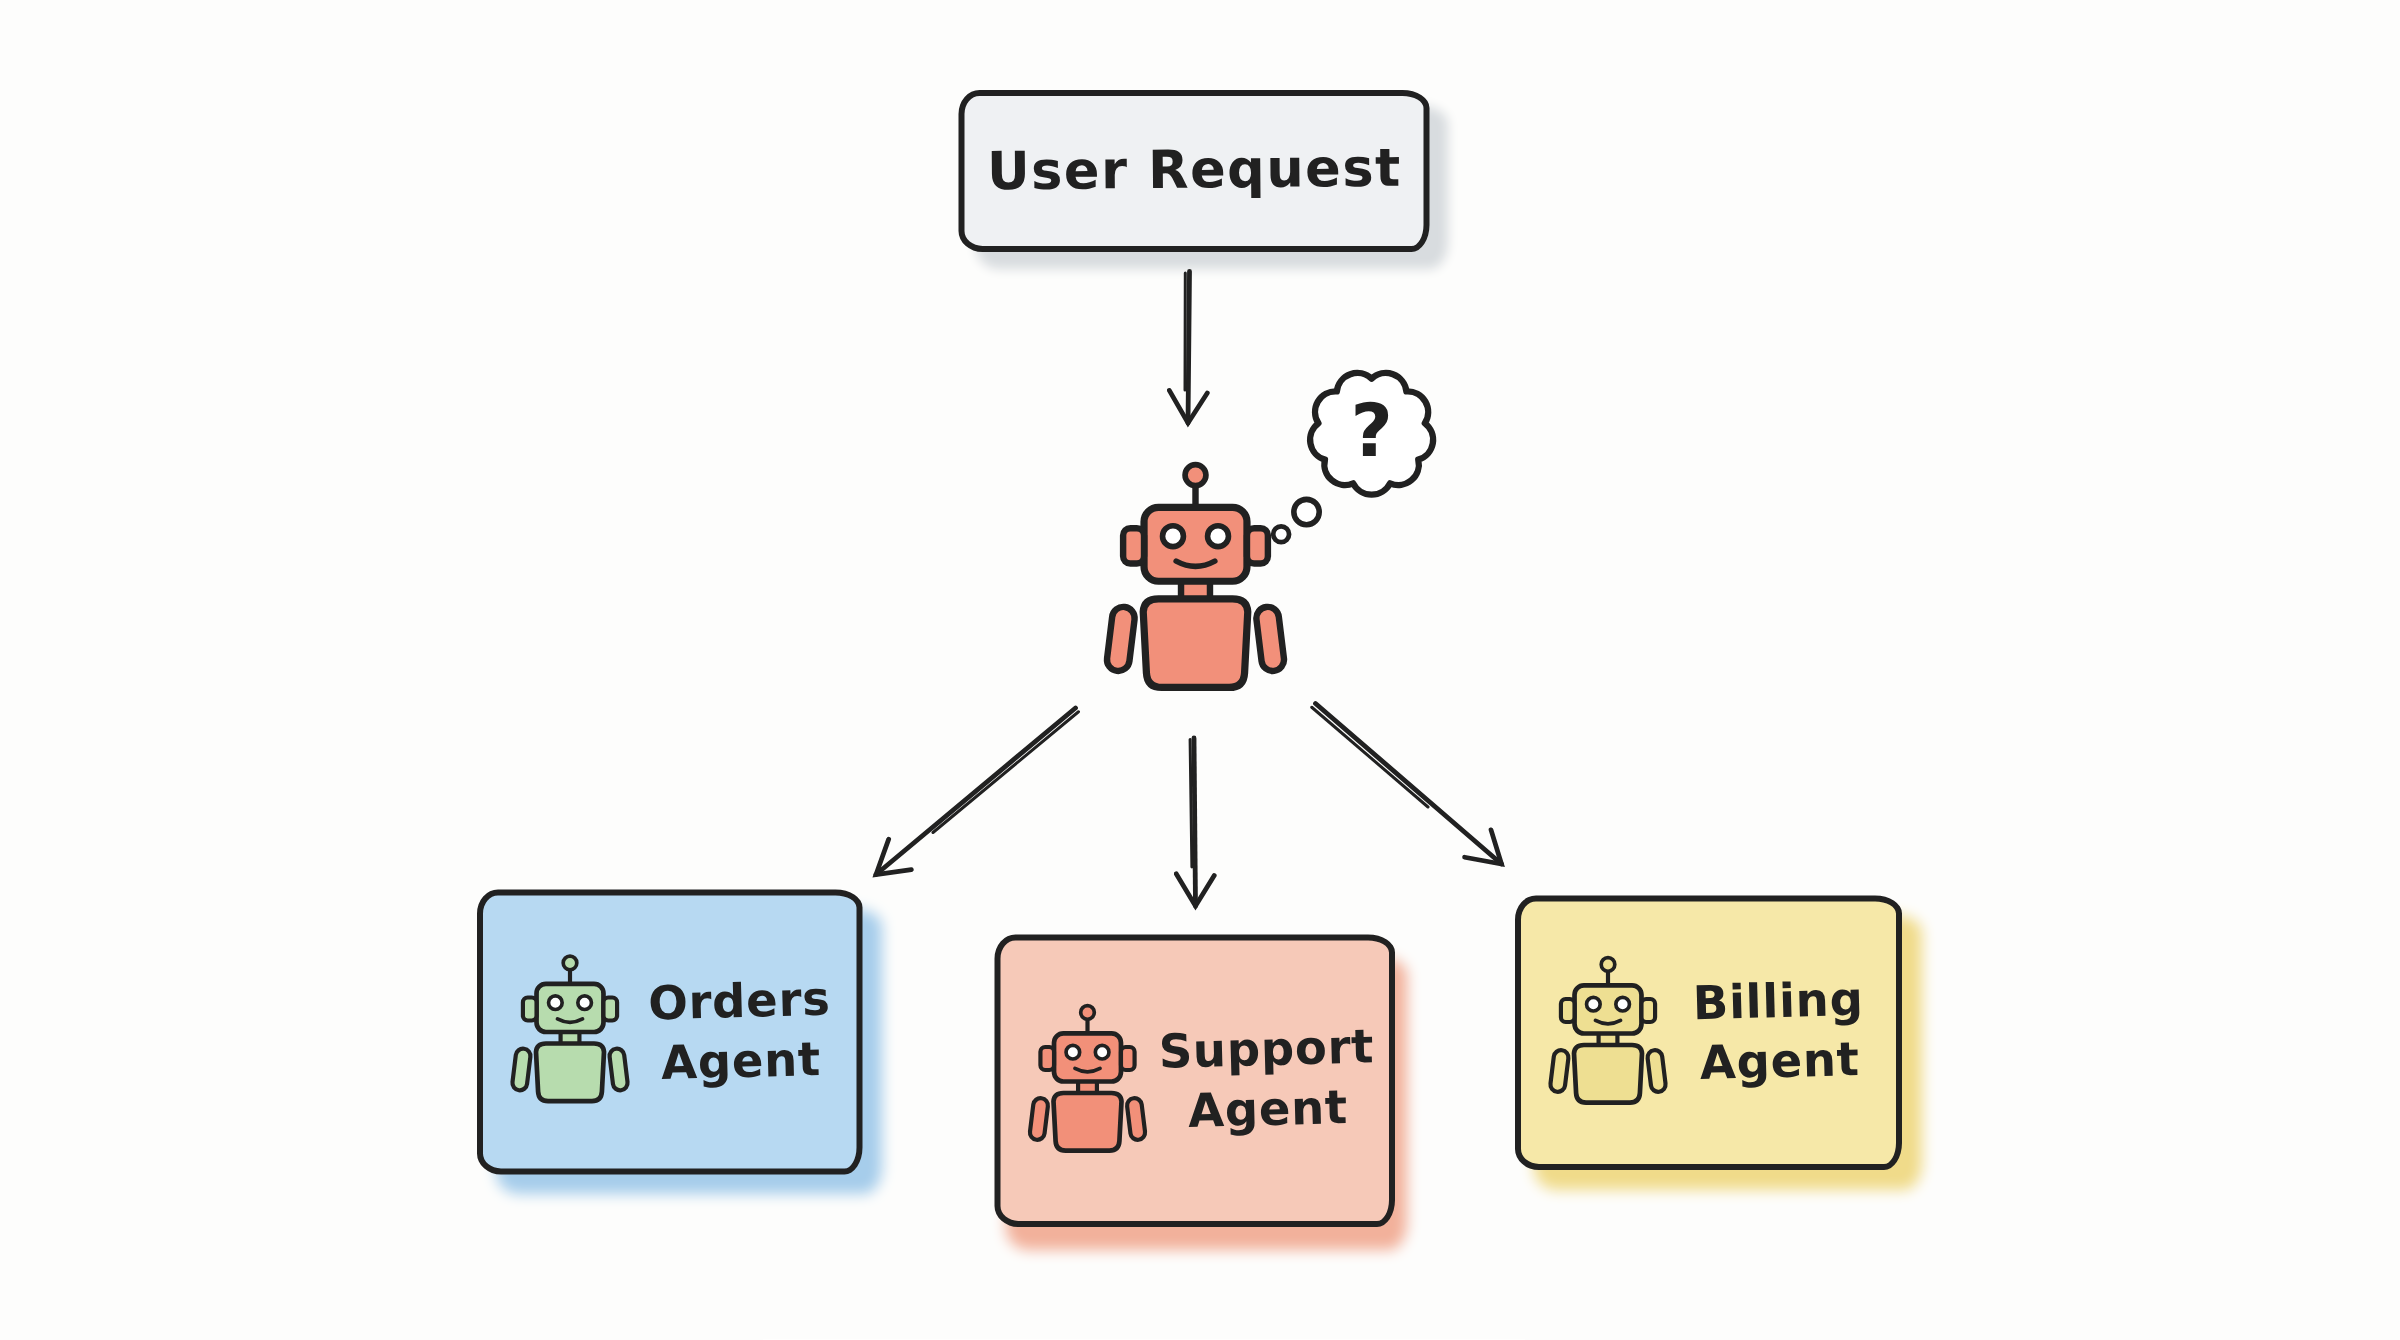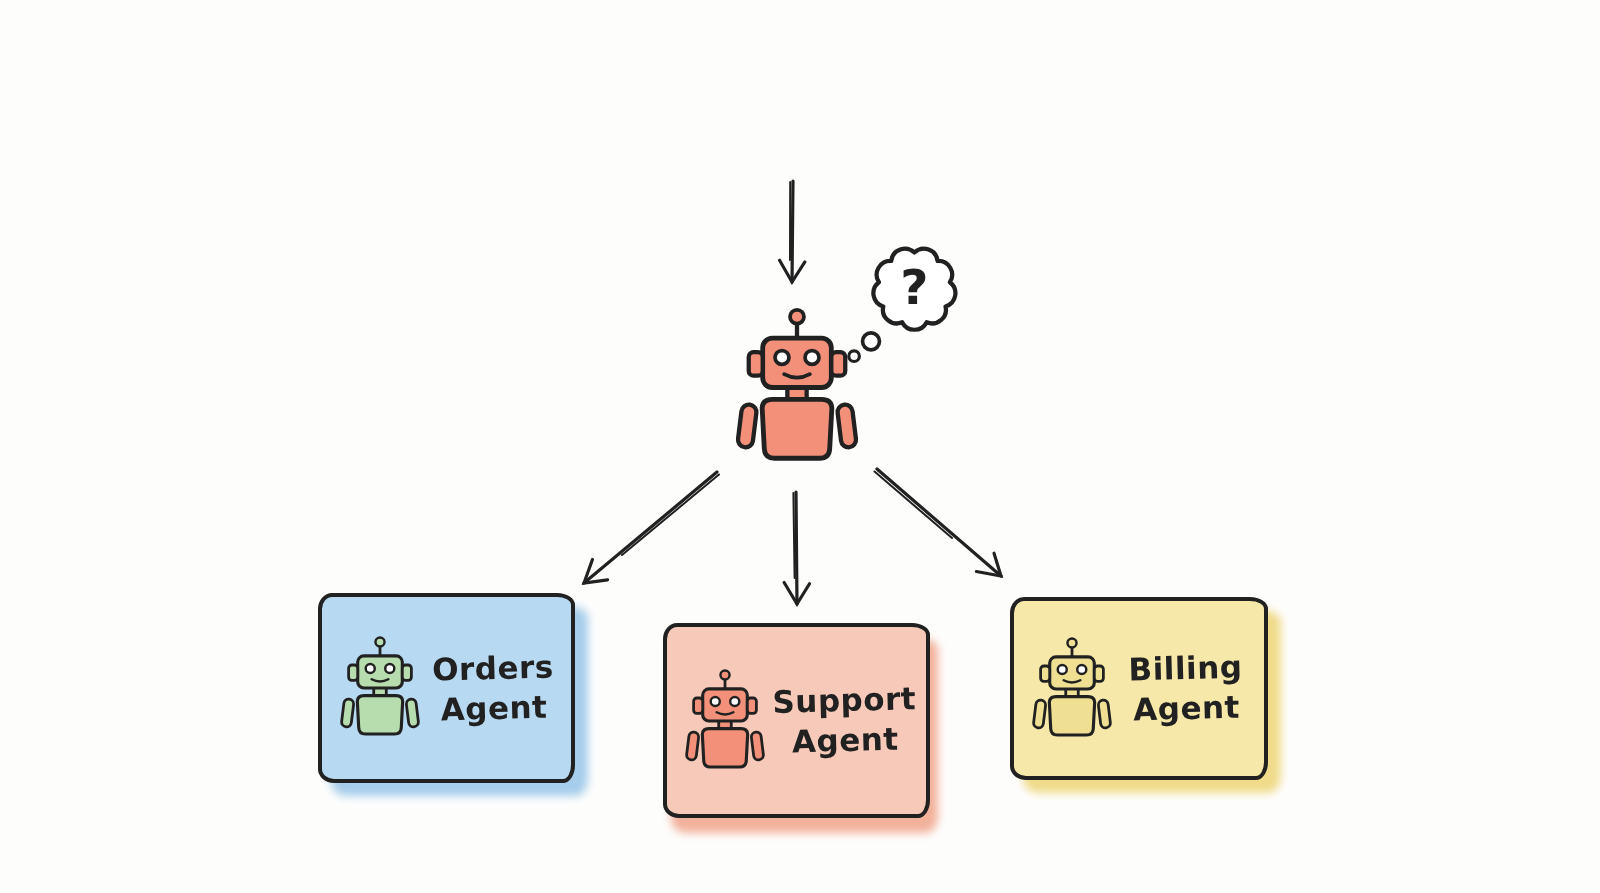--- a/index.html
+++ b/index.html
@@ -78,20 +78,23 @@
         <rect x="28" y="30" width="64" height="46" rx="9" style="fill:currentColor;stroke:var(--ink);stroke-width:4.5"></rect>
         <rect x="15" y="43" width="13" height="22" rx="4.5" style="fill:currentColor;stroke:var(--ink);stroke-width:4"></rect>
         <rect x="92" y="43" width="13" height="22" rx="4.5" style="fill:currentColor;stroke:var(--ink);stroke-width:4"></rect>
         <circle cx="46" cy="48" r="6.5" style="fill:#ffffff;stroke:var(--ink);stroke-width:3.5"></circle>
         <circle cx="74" cy="48" r="6.5" style="fill:#ffffff;stroke:var(--ink);stroke-width:3.5"></circle>
         <path d="M48 63.5 Q60 70 72 63.5" style="fill:none;stroke:var(--ink);stroke-width:3.5;stroke-linecap:round"></path>
       </symbol>
     </defs>
   </svg>
 
+  <div class="sketch-box user-request">
+    <span class="user-request-label">User Request</span>
+  </div>
 
   <svg class="arrows" width="1600" height="893" viewBox="0 0 1600 893">
     <defs>
       <marker id="openhead" viewBox="0 0 10 10" refX="8.5" refY="5" markerWidth="9" markerHeight="9" orient="auto-start-reverse">
         <path d="M1.5 0.6 L8.5 5 L1 9.4" fill="none" style="stroke:var(--ink)" stroke-width="1.1" stroke-linecap="round"></path>
       </marker>
     </defs>
     <g style="stroke:var(--ink)" fill="none" stroke-linecap="round">
       <g>
         <path d="M793 181 L792 282" stroke-width="3.2" marker-end="url(#openhead)"></path>

